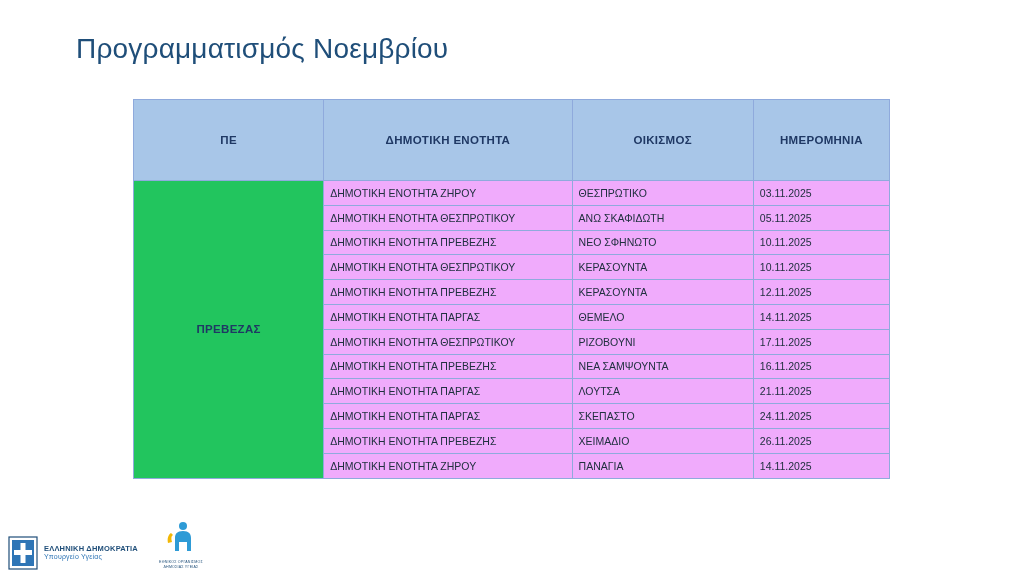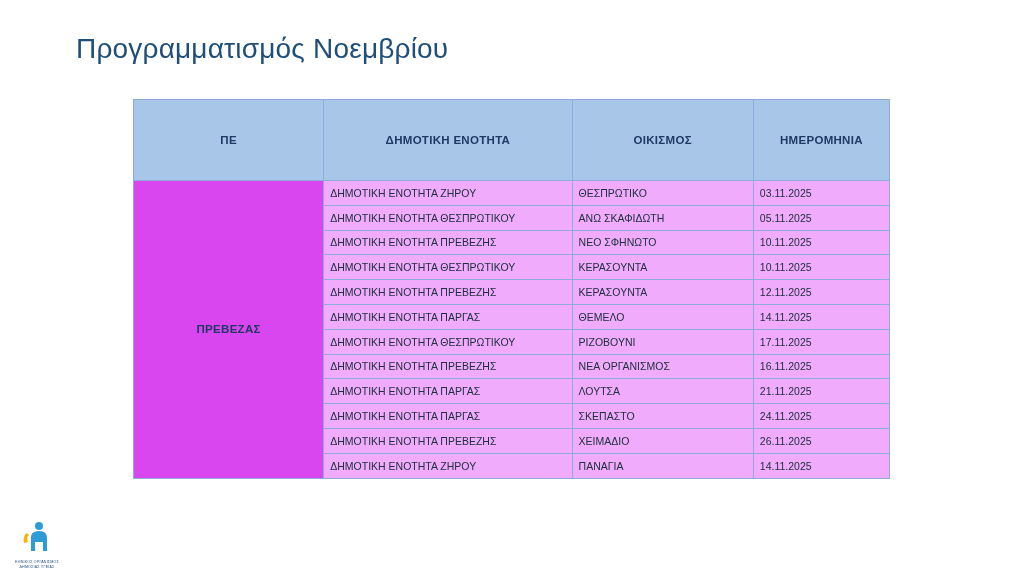--- a/index.html
+++ b/index.html
@@ -49,21 +49,21 @@
     text-align: center;
     vertical-align: middle;
     letter-spacing: 0.3px;
   }
   .col-pe { width: 190px; }
   .col-de { width: 248px; }
   .col-oik { width: 181px; }
   .col-date { width: 136px; }
 
   td.pe-cell {
-    background: #d946ef;
+    background: #22c55e;
     color: #1f3864;
     font-size: 11.5px;
     font-weight: 700;
     text-align: center;
     vertical-align: middle;
     letter-spacing: 0.3px;
   }
   tbody td.data {
     background: #f0abfc;
     color: #20303f;
@@ -176,21 +176,21 @@
         <td class="data">ΘΕΜΕΛΟ</td>
         <td class="data">14.11.2025</td>
       </tr>
       <tr>
         <td class="data">ΔΗΜΟΤΙΚΗ ΕΝΟΤΗΤΑ ΘΕΣΠΡΩΤΙΚΟΥ</td>
         <td class="data">ΡΙΖΟΒΟΥΝΙ</td>
         <td class="data">17.11.2025</td>
       </tr>
       <tr>
         <td class="data">ΔΗΜΟΤΙΚΗ ΕΝΟΤΗΤΑ ΠΡΕΒΕΖΗΣ</td>
-        <td class="data">ΝΕΑ ΟΡΓΑΝΙΣΜΟΣ</td>
+        <td class="data">ΝΕΑ ΣΑΜΨΟΥΝΤΑ</td>
         <td class="data">16.11.2025</td>
       </tr>
       <tr>
         <td class="data">ΔΗΜΟΤΙΚΗ ΕΝΟΤΗΤΑ ΠΑΡΓΑΣ</td>
         <td class="data">ΛΟΥΤΣΑ</td>
         <td class="data">21.11.2025</td>
       </tr>
       <tr>
         <td class="data">ΔΗΜΟΤΙΚΗ ΕΝΟΤΗΤΑ ΠΑΡΓΑΣ</td>
         <td class="data">ΣΚΕΠΑΣΤΟ</td>
@@ -204,20 +204,34 @@
       <tr>
         <td class="data">ΔΗΜΟΤΙΚΗ ΕΝΟΤΗΤΑ ΖΗΡΟΥ</td>
         <td class="data">ΠΑΝΑΓΙΑ</td>
         <td class="data">14.11.2025</td>
       </tr>
     </tbody>
   </table>
 </div>
 
 <div class="footer-logos">
+  <div class="gov-logo">
+    <div class="gov-emblem">
+      <svg width="30" height="34" viewBox="0 0 30 34">
+        <rect x="1" y="1" width="28" height="32" fill="#ffffff" stroke="#1f4e79" stroke-width="1.2"></rect>
+        <rect x="4" y="4" width="22" height="26" fill="#2e75b6"></rect>
+        <rect x="12.5" y="7" width="5" height="20" fill="#ffffff"></rect>
+        <rect x="6" y="14" width="18" height="5" fill="#ffffff"></rect>
+      </svg>
+    </div>
+    <div class="gov-text">
+      <div class="line1">ΕΛΛΗΝΙΚΗ ΔΗΜΟΚΡΑΤΙΑ</div>
+      <div class="line2">Υπουργείο Υγείας</div>
+    </div>
+  </div>
   <div class="eody-logo">
     <div>
       <svg width="34" height="34" viewBox="0 0 34 34">
         <circle cx="19" cy="6" r="4" fill="#2e9bd6"></circle>
         <path d="M19 11 C13 11 11 14 11 18 L11 31 L15 31 L15 22 L23 22 L23 31 L27 31 L27 18 C27 14 25 11 19 11 Z" fill="#2e9bd6"></path>
         <path d="M7 13 C4 15 3 19 4 23 L8 22 C7 19 7 16 9 15 Z" fill="#f2b705"></path>
       </svg>
     </div>
     <div class="eody-text">ΕΘΝΙΚΟΣ ΟΡΓΑΝΙΣΜΟΣ ΔΗΜΟΣΙΑΣ ΥΓΕΙΑΣ</div>
   </div>

